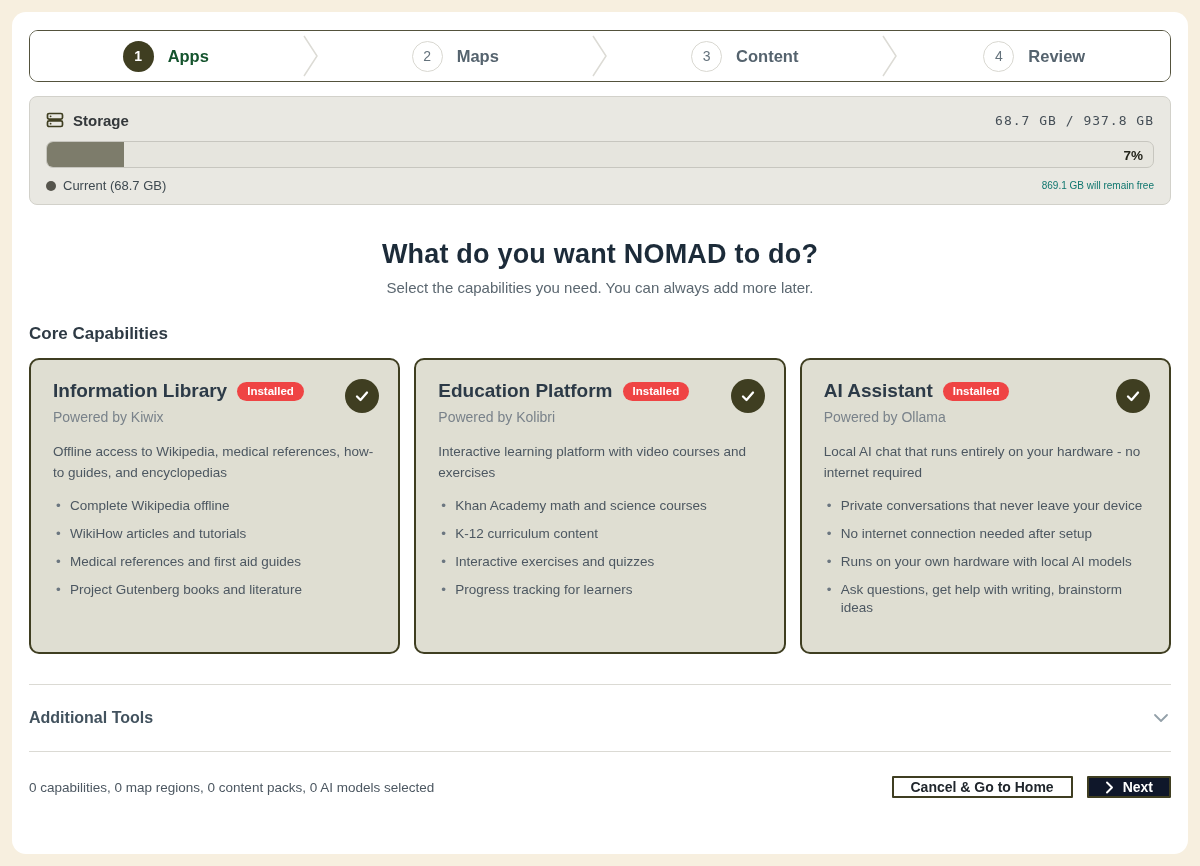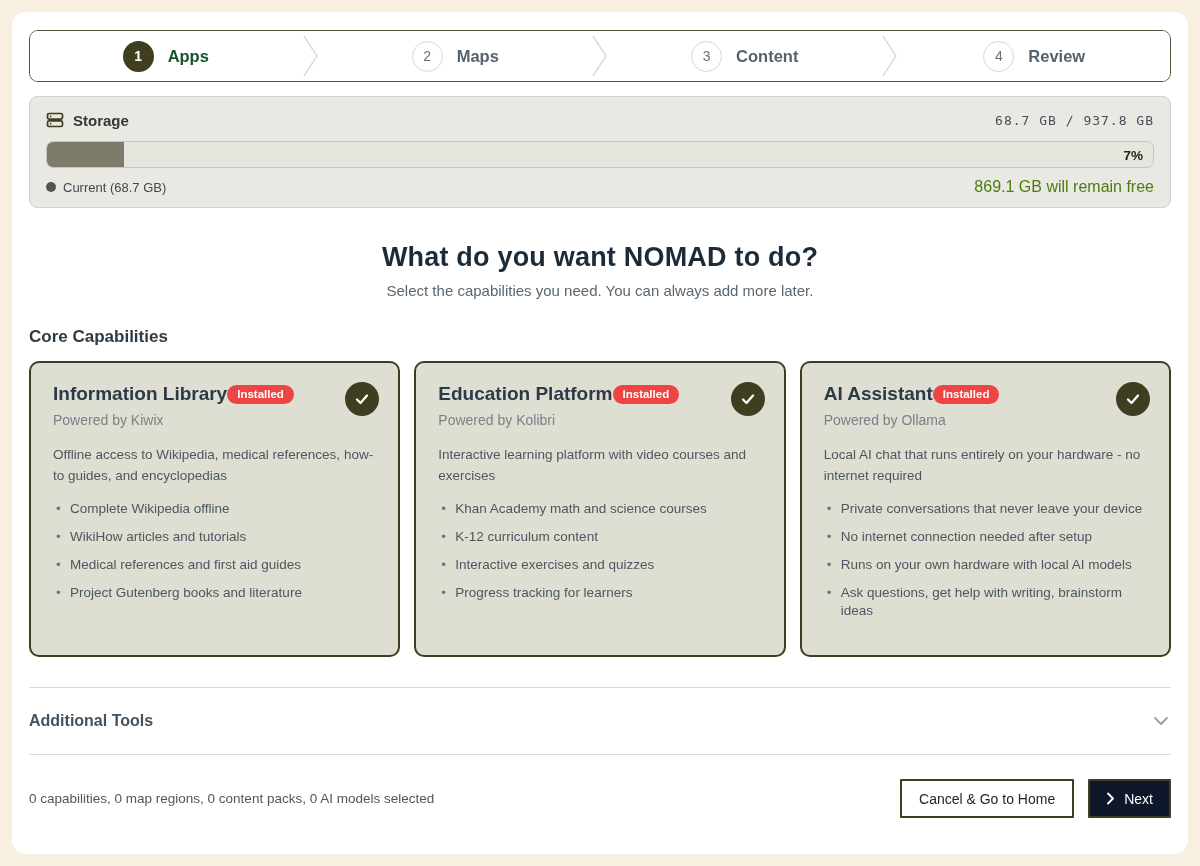--- a/index.html
+++ b/index.html
@@ -59,40 +59,40 @@
     overflow: hidden;
   }
   .progress-fill { position: absolute; left: 0; top: 0; bottom: 0; width: 7.3%; background: #7d7c6b; }
   .progress-pct {
     position: absolute; right: 10px; top: 50%; transform: translateY(-50%);
     font-size: 13.5px; font-weight: 700; color: #23241b;
   }
   .storage-legend { margin-top: 10px; display: flex; justify-content: space-between; align-items: center; }
   .legend-left { display: flex; align-items: center; gap: 7px; font-size: 13px; color: #3e4950; }
   .legend-dot { width: 10px; height: 10px; border-radius: 50%; background: #56554d; }
-  .legend-right { font-size: 16px; color: #4d7c0f; }
+  .legend-right { font-size: 10px; color: #0f766e; }
 
   
   .headline { margin-top: 34px; text-align: center; }
   .headline h1 { font-size: 27px; font-weight: 800; color: #1c2b39; letter-spacing: 0.2px; }
   .headline p { margin-top: 9px; font-size: 15px; color: #5b6770; }
 
   
   .section-title { margin-top: 28px; font-size: 17px; font-weight: 600; color: #2e3a44; }
   .cards { margin-top: 14px; display: grid; grid-template-columns: repeat(3, 1fr); gap: 14px; }
   .card {
     background: #dfded2;
     border: 2px solid #3f3e21;
     border-radius: 10px;
     padding: 20px 22px;
     position: relative;
     min-height: 296px;
     cursor: pointer;
   }
-  .card-title-row { display: flex; align-items: center; padding-right: 46px; flex-wrap: wrap; }
+  .card-title-row { display: flex; align-items: center; gap: 10px; padding-right: 46px; flex-wrap: wrap; }
   .card-title { font-size: 19px; font-weight: 800; color: #2c3a47; }
   .badge {
     background: #ef4444; color: #fff; font-size: 11.5px; font-weight: 600;
     padding: 3px 10px 4px; border-radius: 10px; white-space: nowrap;
   }
   .check-circle {
     position: absolute; top: 19px; right: 19px;
     width: 34px; height: 34px; border-radius: 50%;
     background: #3f3e21; display: flex; align-items: center; justify-content: center;
   }
@@ -111,21 +111,21 @@
     display: flex; justify-content: space-between; align-items: center;
     padding: 24px 2px 24px 0; cursor: pointer;
   }
   .additional-label { font-size: 16px; font-weight: 600; color: #42525e; }
   .divider2 { height: 1px; background: #dbdad4; }
 
   
   .footer { display: flex; justify-content: space-between; align-items: center; padding-top: 24px; }
   .footer-summary { font-size: 13.5px; color: #4c5761; }
   .footer-actions { display: flex; gap: 14px; align-items: center; }
-  .btn { border-radius: 1px; font-family: "Liberation Sans", sans-serif; font-size: 14px; font-weight: 400; cursor: pointer; height: 39px; }
+  .btn { border-radius: 1px; font-family: "Liberation Sans", sans-serif; font-size: 14px; font-weight: 700; cursor: pointer; height: 22px; }
   .btn-cancel { background: #fff; border: 2px solid #3f3e21; color: #20262c; padding: 0 17px; }
   .btn-next {
     background: #0f172a; border: 2px solid #3f3e21; color: #fff;
     padding: 0 16px; display: flex; align-items: center; gap: 9px;
   }
 </style>
 </head>
 <body>
 
 <div class="frame">

